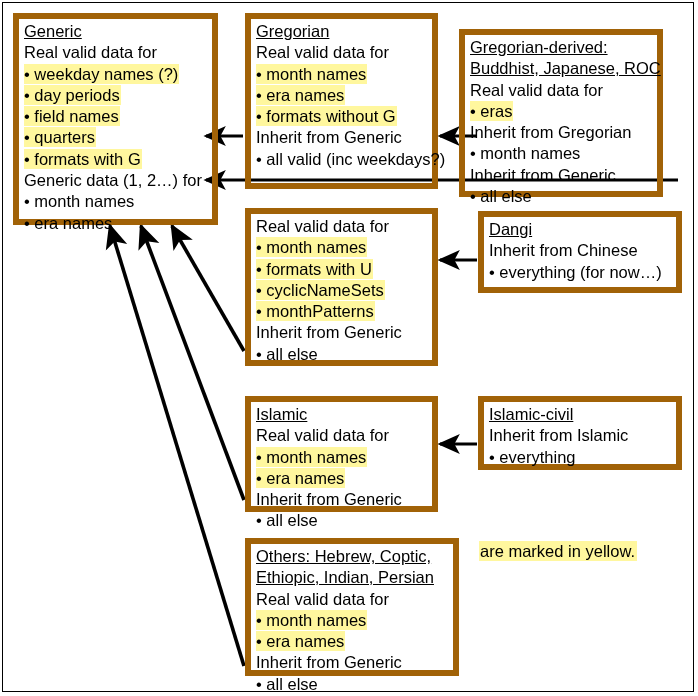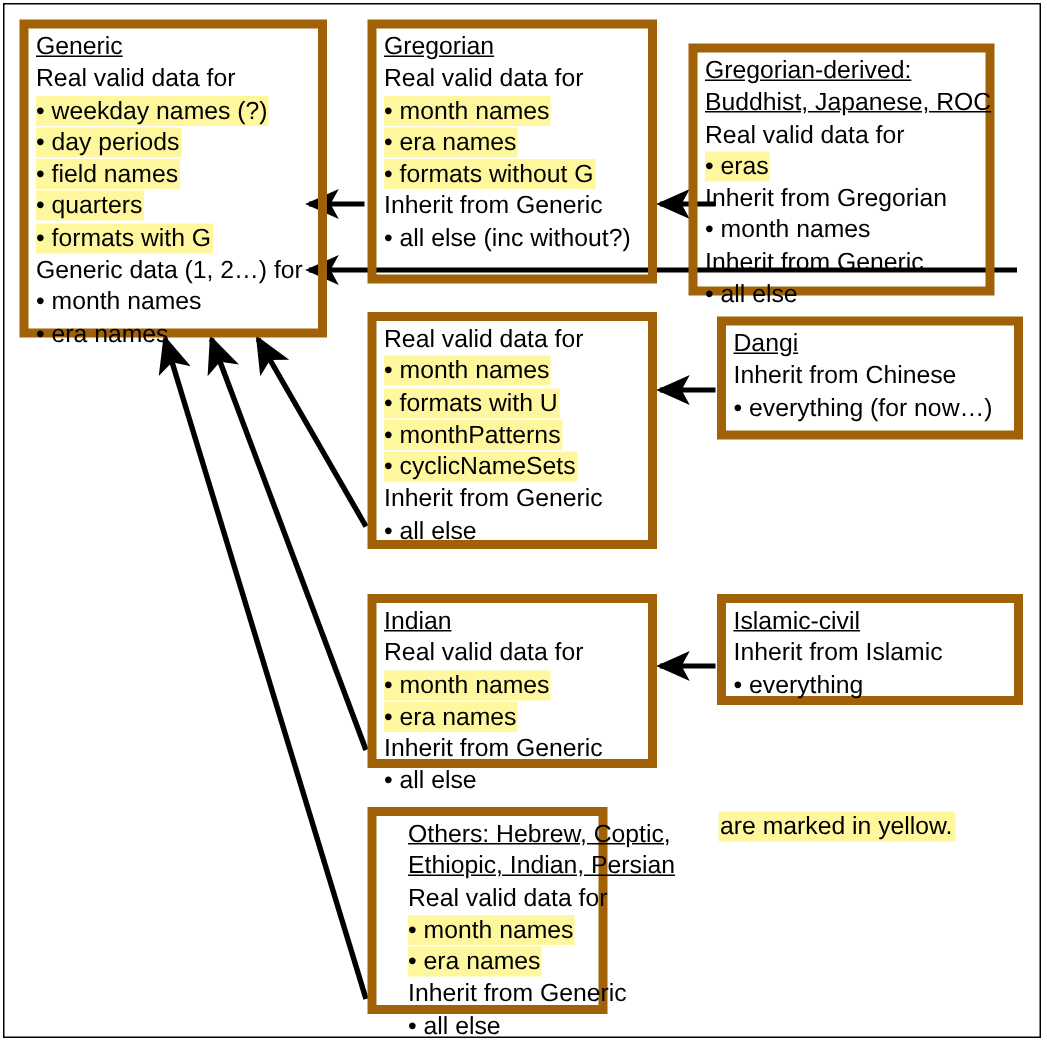--- a/index.html
+++ b/index.html
@@ -117,66 +117,66 @@
     <div class="line"><span class="txt">• era names</span></div>
   </div>
 
   <div class="box" style="left:245px; top:13px; width:193px; height:176px;">
     <div class="line head"><span class="txt">Gregorian</span></div>
     <div class="line"><span class="txt">Real valid data for</span></div>
     <div class="line hl"><span class="txt">• month names</span></div>
     <div class="line hl"><span class="txt">• era names</span></div>
     <div class="line hl"><span class="txt">• formats without G</span></div>
     <div class="line"><span class="txt">Inherit from Generic</span></div>
-    <div class="line"><span class="txt">• all else (inc without?)</span></div>
+    <div class="line"><span class="txt">• all valid (inc weekdays?)</span></div>
   </div>
 
   <div class="box" style="left:459px; top:29px; width:204px; height:168px;">
     <div class="line head"><span class="txt">Gregorian-derived:</span></div>
     <div class="line head"><span class="txt">Buddhist, Japanese, ROC</span></div>
     <div class="line"><span class="txt">Real valid data for</span></div>
     <div class="line hl"><span class="txt">• eras</span></div>
     <div class="line"><span class="txt">Inherit from Gregorian</span></div>
     <div class="line"><span class="txt">• month names</span></div>
     <div class="line"><span class="txt">Inherit from Generic</span></div>
     <div class="line"><span class="txt">• all else</span></div>
   </div>
 
   <div class="box" style="left:245px; top:208px; width:193px; height:158px;">
     <div class="line"><span class="txt">Real valid data for</span></div>
     <div class="line hl"><span class="txt">• month names</span></div>
     <div class="line hl"><span class="txt">• formats with U</span></div>
+    <div class="line hl"><span class="txt">• cyclicNameSets</span></div>
     <div class="line hl"><span class="txt">• monthPatterns</span></div>
-    <div class="line hl"><span class="txt">• cyclicNameSets</span></div>
     <div class="line"><span class="txt">Inherit from Generic</span></div>
     <div class="line"><span class="txt">• all else</span></div>
   </div>
 
   <div class="box" style="left:478px; top:211px; width:204px; height:82px;">
     <div class="line head"><span class="txt">Dangi</span></div>
     <div class="line"><span class="txt">Inherit from Chinese</span></div>
     <div class="line"><span class="txt">• everything (for now…)</span></div>
   </div>
 
   <div class="box" style="left:245px; top:396px; width:193px; height:116px;">
-    <div class="line head"><span class="txt">Indian</span></div>
+    <div class="line head"><span class="txt">Islamic</span></div>
     <div class="line"><span class="txt">Real valid data for</span></div>
     <div class="line hl"><span class="txt">• month names</span></div>
     <div class="line hl"><span class="txt">• era names</span></div>
     <div class="line"><span class="txt">Inherit from Generic</span></div>
     <div class="line"><span class="txt">• all else</span></div>
   </div>
 
   <div class="box" style="left:478px; top:396px; width:204px; height:74px;">
     <div class="line head"><span class="txt">Islamic-civil</span></div>
     <div class="line"><span class="txt">Inherit from Islamic</span></div>
     <div class="line"><span class="txt">• everything</span></div>
   </div>
 
-  <div class="box" style="left:245px; top:538px; width:160px; height:138px;padding-left:16px;">
+  <div class="box" style="left:245px; top:538px; width:214px; height:138px;">
     <div class="line head"><span class="txt">Others: Hebrew, Coptic,</span></div>
     <div class="line head"><span class="txt">Ethiopic, Indian, Persian</span></div>
     <div class="line"><span class="txt">Real valid data for</span></div>
     <div class="line hl"><span class="txt">• month names</span></div>
     <div class="line hl"><span class="txt">• era names</span></div>
     <div class="line"><span class="txt">Inherit from Generic</span></div>
     <div class="line"><span class="txt">• all else</span></div>
   </div>
 
   <div class="note" style="left:479px; top:541px; width:210px;">

